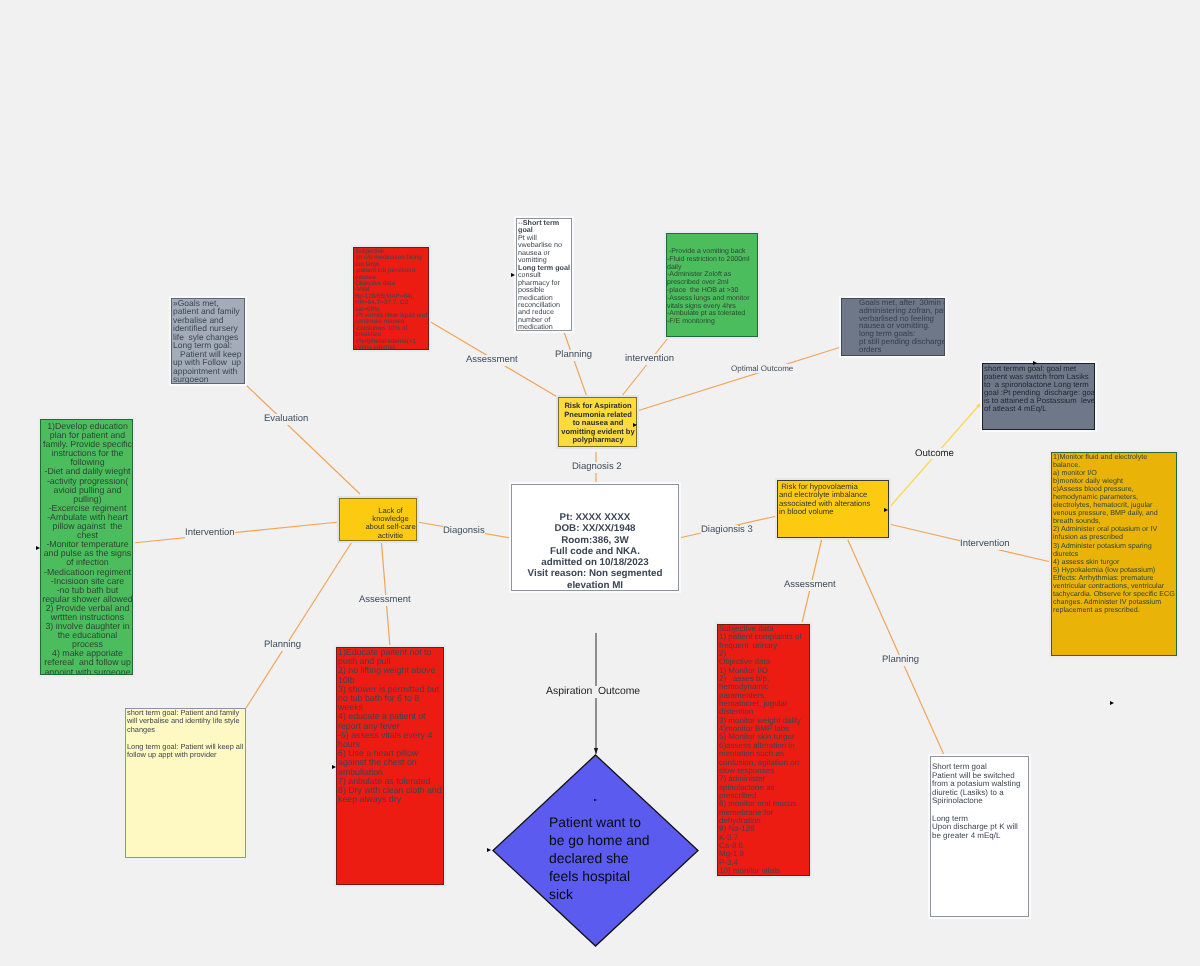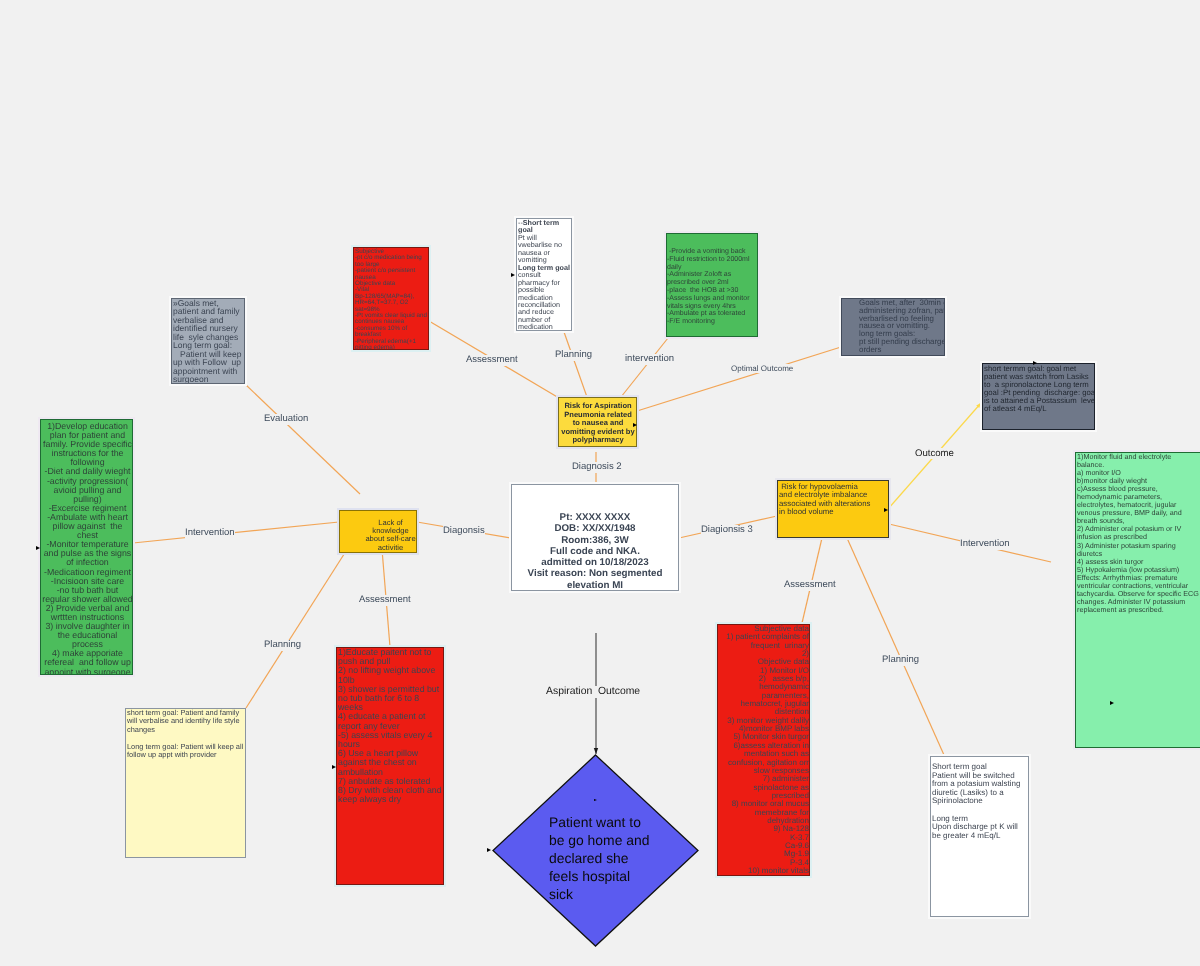--- a/index.html
+++ b/index.html
@@ -48,21 +48,21 @@
 Room:386, 3W
 Full code and NKA.
 admitted on 10/18/2023
 Visit reason: Non segmented elevation MI
 Procedure: CABG on 10/30/2023
 Todays date:10/14/2023</div>
       </div>
       <div class="node rect-node" style="left: 558px; top: 397px; width: 79px; height: 50px; background: rgb(252, 219, 61); border: 1px solid rgb(122, 111, 32); box-shadow: rgb(227, 228, 242) 0px 0px 0px 2px;">
         <div class="txt" style="font-size: 7.55px; line-height: 8.5px; color: rgb(42, 46, 53); font-weight: 700; text-align: center; padding-top: 4px; padding-left: 1px; padding-right: 0px;">Risk for Aspiration Pneumonia related to nausea and vomitting evident by polypharmacy</div>
       </div>
-      <div class="node rect-node" style="left: 339px; top: 510px; width: 78px; height: 43px; background: rgb(252, 202, 16); border: 1px solid rgb(138, 114, 5); box-shadow: rgb(223, 226, 240) 0px 0px 0px 2px; padding-left: 24px;">
+      <div class="node rect-node" style="left: 339px; top: 498px; width: 78px; height: 43px; background: rgb(252, 202, 16); border: 1px solid rgb(138, 114, 5); box-shadow: rgb(223, 226, 240) 0px 0px 0px 2px; padding-left: 24px;">
         <div class="txt" style="font-size: 7.6px; line-height: 8.2px; color: rgb(47, 51, 54); font-weight: 400; text-align: center; padding-top: 8px; padding-left: 1px; padding-right: 0px;">Lack of knowledge about self-care activitie</div>
       </div>
       <div class="node rect-node" style="left: 777px; top: 480px; width: 112px; height: 58px; background: rgb(252, 202, 16); border: 1px solid rgb(58, 58, 48); box-shadow: rgb(231, 231, 238) 0px 0px 0px 2px;">
         <div class="txt" style="font-size: 7.8px; line-height: 8.3px; color: rgb(47, 51, 54); font-weight: 400; text-align: left; padding-top: 2px; padding-left: 1px; padding-right: 16px;"> Risk for hypovolaemia and electrolyte imbalance associated with alterations in blood volume</div>
       </div>
       <div class="node rect-node" style="left: 353px; top: 247px; width: 76px; height: 103px; background: rgb(236, 28, 19); border: 1px solid rgb(122, 23, 16); box-shadow: rgb(220, 240, 242) 0px 0px 0px 2px;">
         <div class="txt" style="font-size: 6.3px; line-height: 6.4px; color: rgb(61, 68, 80); font-weight: 400; text-align: left; padding-top: 1px; padding-left: 1px; padding-right: 0px;">Subjective
 -pt c/o medication being too large
 -patient c/o persistent nausea
 Objective data
@@ -122,33 +122,33 @@
 3) shower is permitted but no tub bath for 6 to 8 weeks
 4) educate a patient ot report any fever
 -5) assess vitals every 4 hours
 6) Use a heart pillow against the chest on ambullation
 7) anbulate as tolerated
 8) Dry with clean cloth and keep always dry</div>
       </div>
       <div class="node rect-node" style="left: 982px; top: 363px; width: 113px; height: 67px; background: rgb(111, 120, 137); border: 1px solid rgb(28, 34, 44); box-shadow: rgb(250, 250, 250) 0px 0px 0px 2px;">
         <div class="txt" style="font-size: 7.75px; line-height: 8px; color: rgb(31, 37, 46); font-weight: 400; text-align: left; padding-top: 1px; padding-left: 1px; padding-right: 0px; width: 113px;">short termm goal: goal met patient was switch from Lasiks to  a spironolactone Long term goal :Pt pending  discharge: goal is to attained a Postassium  level of atleast 4 mEq/L</div>
       </div>
-      <div class="node rect-node" style="left: 1051px; top: 452px; width: 126px; height: 296px; background: #86efac; border: 1px solid rgb(31, 107, 52); box-shadow: rgb(239, 233, 242) 0px 0px 0px 2px; margin-left: 24px;">
+      <div class="node rect-node" style="left: 1051px; top: 452px; width: 126px; height: 204px; background: #eab308; border: 1px solid rgb(31, 107, 52); box-shadow: rgb(239, 233, 242) 0px 0px 0px 2px;">
         <div class="txt" style="font-size: 7.2px; line-height: 8.05px; color: rgb(46, 68, 56); font-weight: 400; text-align: left; padding-top: 0px; padding-left: 1px; padding-right: 0px;">1)Monitor fluid and electrolyte balance.
 a) monitor I/O
 b)monitor daily wieght
 c)Assess blood pressure, hemodynamic parameters, electrolytes, hematocrit, jugular venous pressure, BMP daily, and breath sounds,
 2) Administer oral potasium or IV infusion as prescribed
 3) Administer potasium sparing diuretcs
 4) assess skin turgor
 5) Hypokalemia (low potassium)
 Effects: Arrhythmias: premature ventricular contractions, ventricular tachycardia. Observe for specific ECG changes. Administer IV potassium replacement as prescribed.</div>
       </div>
       <div class="node rect-node" style="left: 717px; top: 624px; width: 93px; height: 252px; background: rgb(236, 28, 19); border: 1px solid rgb(122, 23, 16); box-shadow: rgb(220, 240, 242) 0px 0px 0px 2px;">
-        <div class="txt" style="font-size: 8px; line-height: 8.35px; color: rgb(61, 68, 80); font-weight: 400; text-align: right; padding-top: 0px; padding-left: 1px; padding-right: 0px;">Subjective data
+        <div class="txt" style="font-size: 8px; line-height: 8.35px; color: rgb(61, 68, 80); font-weight: 400; text-align: left; padding-top: 0px; padding-left: 1px; padding-right: 0px;">Subjective data
 1) patient complaints of frequent  urinary
 2)
 Objective data
 1) Monitor I/O
 2)   asses b/p, hemodynamic paramenters, hematocret, jugular distention
 3) monitor weight dalily
 4)monitor BMP labs
 5) Monitor skin turgor
 6)assess alteration in mentation such as confusion, agitation orr slow responses
 7) administer spinolactone as prescribed

